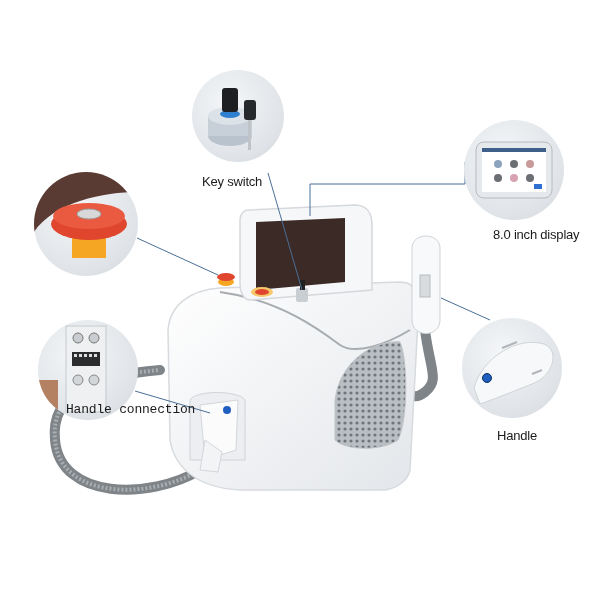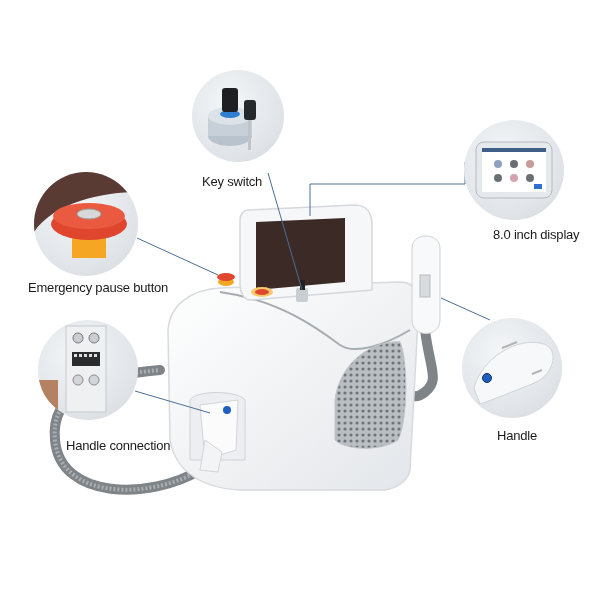--- a/index.html
+++ b/index.html
@@ -100,41 +100,40 @@
 
   <div class="bubble" style="left:34px;top:172px;width:104px;height:104px;">
     <svg width="104" height="104" viewBox="0 0 104 104">
       <path d="M0 0 L 104 0 L 104 20 C 70 20, 20 30, 0 60 Z" fill="#5a3b33"></path>
       <rect x="38" y="60" width="34" height="26" fill="#f5a623"></rect>
       <ellipse cx="55" cy="52" rx="38" ry="16" fill="#e0452e"></ellipse>
       <ellipse cx="55" cy="44" rx="36" ry="13" fill="#ea5a40"></ellipse>
       <ellipse cx="55" cy="42" rx="12" ry="5" fill="#d8d8d8" stroke="#9a9a9a"></ellipse>
     </svg>
   </div>
-  <div class="label" style="left:28px;top:280px;">Emergency pause button</div>
 
   <div class="bubble" style="left:38px;top:320px;width:100px;height:100px;">
     <svg width="100" height="100" viewBox="0 0 100 100">
       <rect x="28" y="6" width="40" height="86" fill="#eef0f2" stroke="#c5c9cd"></rect>
       <circle cx="40" cy="18" r="5" fill="#c9ccd0" stroke="#777"></circle>
       <circle cx="56" cy="18" r="5" fill="#c9ccd0" stroke="#777"></circle>
       <rect x="34" y="32" width="28" height="14" fill="#2a2c2e"></rect>
       <g fill="#ddd">
           <rect x="36" y="34" width="3" height="3"></rect>
           <rect x="41" y="34" width="3" height="3"></rect>
           <rect x="46" y="34" width="3" height="3"></rect>
           <rect x="51" y="34" width="3" height="3"></rect>
           <rect x="56" y="34" width="3" height="3"></rect>
         </g>
       <circle cx="40" cy="60" r="5" fill="#d3d6d9" stroke="#888"></circle>
       <circle cx="56" cy="60" r="5" fill="#d3d6d9" stroke="#888"></circle>
       <rect x="0" y="60" width="20" height="40" fill="#b48163"></rect>
     </svg>
   </div>
-  <div class="label" style="left:66px;top:438px;">Handle connection</div>
+  <div class="label" style="left:66px;top:402px;font-family:Liberation Mono, monospace;">Handle connection</div>
 
   <div class="bubble" style="left:462px;top:318px;width:100px;height:100px;">
     <svg width="100" height="100" viewBox="0 0 100 100">
       <path d="M12 70 C 20 40, 55 18, 82 26 C 98 32, 92 58, 70 66 C 50 74, 30 82, 18 86 Z" fill="#f7f8f9" stroke="#cfd3d7"></path>
       <path d="M40 30 L 55 24" stroke="#b2b6ba" stroke-width="2"></path>
       <path d="M70 56 L 80 52" stroke="#b2b6ba" stroke-width="2"></path>
       <circle cx="25" cy="60" r="4.5" fill="#1f5fbf" stroke="#0f2f60"></circle>
     </svg>
   </div>
   <div class="label" style="left:497px;top:428px;">Handle</div>

